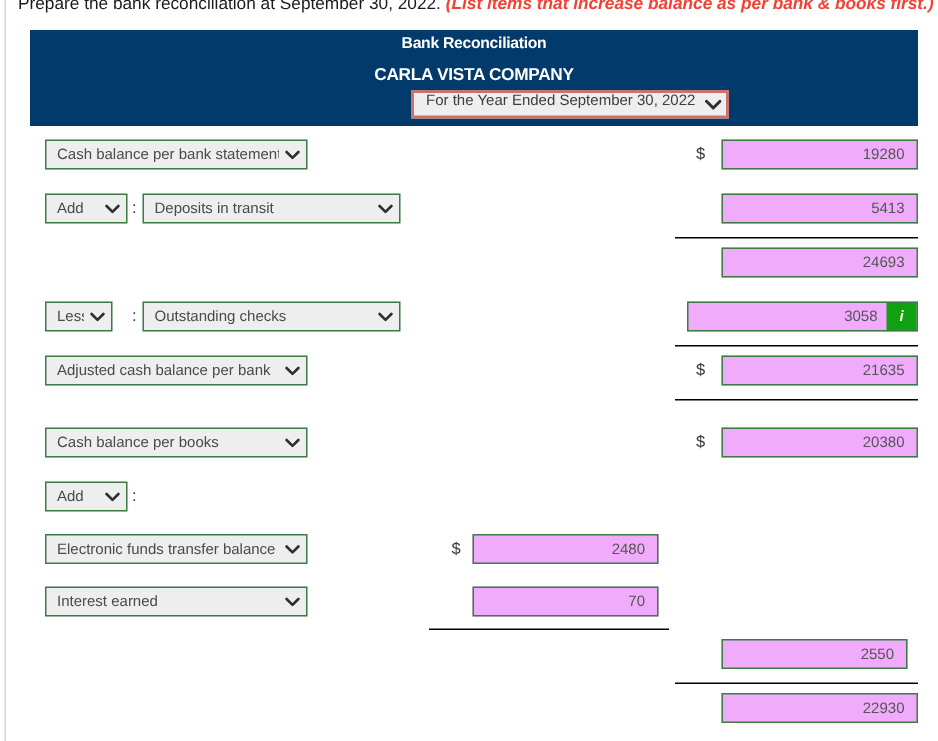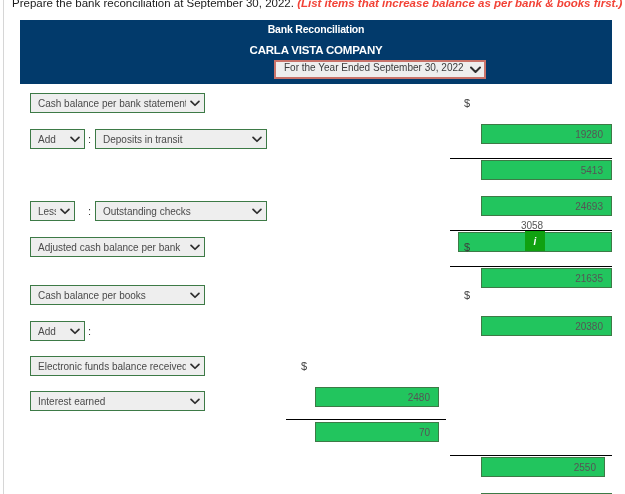--- a/index.html
+++ b/index.html
@@ -115,28 +115,27 @@
   .colon {
     position: absolute;
     font-size: 11px;
     color: #3d3d3d;
     line-height: 20px;
   }
 
   
   .amt {
     position: absolute;
-    background: #22c55e;
+    background: #f0abfc;
     border: 1px solid #3d7a46;
     box-sizing: border-box;
     height: 20px;
     display: flex;
     align-items: center;
     justify-content: flex-end;
-    margin-top: 31px;
   }
   .amt .val {
     font-size: 10px;
     color: #555555;
     padding-right: 8px;
     white-space: nowrap;
   }
   .amt.has-badge .val { padding-right: 6px; }
   .badge {
     width: 20px;
@@ -240,21 +239,21 @@
 </div>
 <div class="colon" style="left:88px; top:201px;">:</div>
 <div class="sel" style="left:95px; top:201px; width:172px;">
   <span class="txt">Outstanding checks</span>
   <span class="caret">
     <svg width="10" height="7" viewBox="0 0 11 8">
         <path d="M1 1.5 L5.5 6 L10 1.5" stroke="#2f2f2f" stroke-width="2" fill="none" stroke-linecap="round" stroke-linejoin="round"></path>
       </svg>
   </span>
 </div>
-<div class="amt has-badge" style="left:458px; top:201px; width:154px;flex-direction:column;">
+<div class="amt has-badge" style="left:458px; top:201px; width:154px;">
   <span class="val">3058</span>
   <span class="badge">i</span>
 </div>
 
 <div class="rule" style="left:450px; top:230px; width:162px;"></div>
 
 <div class="sel" style="left:30px; top:237px; width:175px;">
   <span class="txt">Adjusted cash balance per bank</span>
   <span class="caret">
     <svg width="10" height="7" viewBox="0 0 11 8">
@@ -285,21 +284,21 @@
   <span class="txt">Add</span>
   <span class="caret">
     <svg width="10" height="7" viewBox="0 0 11 8">
         <path d="M1 1.5 L5.5 6 L10 1.5" stroke="#2f2f2f" stroke-width="2" fill="none" stroke-linecap="round" stroke-linejoin="round"></path>
       </svg>
   </span>
 </div>
 <div class="colon" style="left:88px; top:321px;">:</div>
 
 <div class="sel" style="left:30px; top:356px; width:175px;">
-  <span class="txt">Electronic funds balance received</span>
+  <span class="txt">Electronic funds transfer balance</span>
   <span class="caret">
     <svg width="10" height="7" viewBox="0 0 11 8">
         <path d="M1 1.5 L5.5 6 L10 1.5" stroke="#2f2f2f" stroke-width="2" fill="none" stroke-linecap="round" stroke-linejoin="round"></path>
       </svg>
   </span>
 </div>
 <div class="dollar" style="left:301px; top:356px;">$</div>
 <div class="amt" style="left:315px; top:356px; width:124px;">
   <span class="val">2480</span>
 </div>

